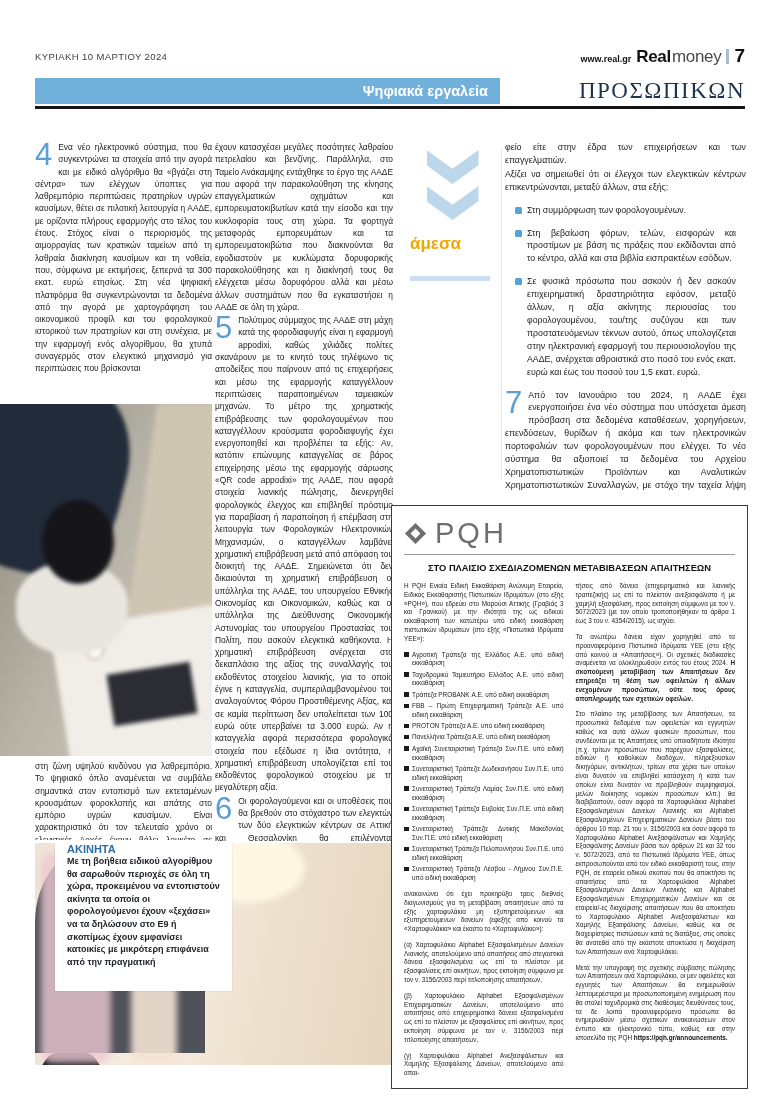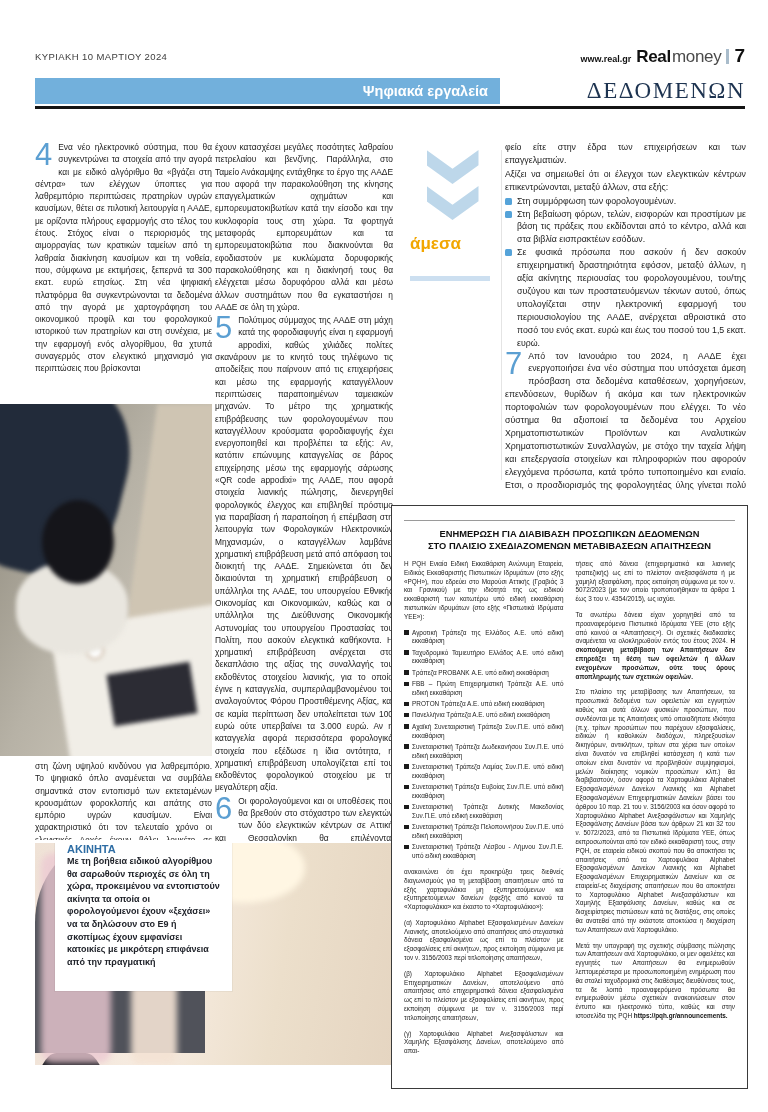--- a/index.html
+++ b/index.html
@@ -31,21 +31,21 @@
   .btxt { font-size:8.4px; line-height:12.3px; text-align:justify; color:#222; }
   .col1p4 { position:absolute; left:35px; top:141px; width:177px; height:262px; overflow:hidden; }
   .col1cont { position:absolute; left:35px; top:760px; width:177px; height:80px; overflow:hidden; }
   .col2 { position:absolute; left:215px; top:141px; width:178px; height:700px; overflow:hidden; }
   .col3 { position:absolute; left:505px; top:141px; width:241px; height:352px; overflow:hidden; }
   .col3 .btxt { font-size:8.8px; line-height:12.9px; }
   .dropcap { float:left; font-size:31px; line-height:26px; color:#5b9fd2; margin:1px 6px 0 0; font-weight:400; }
   .para { margin:0 0 1px 0; }
   
   .blist { list-style:none; }
-  .blist li { position:relative; padding-left:12px; margin:0; }
+  .blist li { position:relative; padding-left:12px; margin:10px; }
   .blist li::before { content:""; position:absolute; left:0; top:3px; width:7px; height:7px;
     background:#55a3d9; border-radius:1.5px; }
   
   .callout { position:absolute; left:410px; top:150px; width:92px; height:330px; border-right:1px solid #e4e4e4; padding-right:6px; }
   .chevrons { display:flex; flex-direction:column; align-items:center; gap:2px; margin-bottom:14px; }
   .chevron { width:52px; height:34px; position:relative; }
   .chevron::before { content:""; position:absolute; inset:0;
     background:#bdd7ea;
     clip-path:polygon(0 0, 50% 55%, 100% 0, 100% 45%, 50% 100%, 0 45%); }
   .callout-label { font-size:17px; font-weight:bold; color:#f2a600; margin-bottom:22px; }
@@ -106,21 +106,21 @@
       <span class="brand-light">money</span>
       <span class="mast-divider"></span>
       <span class="pageno">7</span>
     </div>
   </header>
 
   <div class="band">
     <div class="kicker-bar">
       <span>Ψηφιακά εργαλεία</span>
     </div>
-    <div class="section-name">ΔΕΔΟΜΕΝΩΝ</div>
+    <div class="section-name">ΠΡΟΣΩΠΙΚΩΝ</div>
   </div>
   <div class="rule"></div>
 
   <section class="col1p4 btxt">
     <p class="para">
       <span class="dropcap">4</span><span>Ενα νέο ηλεκτρονικό σύστημα, που θα συγκεντρώνει τα στοιχεία από την αγορά και με ειδικό αλγόριθμο θα «βγάζει στη σέντρα» των ελέγχων ύποπτες για λαθρεμπόριο περιπτώσεις πρατηρίων υγρών καυσίμων, θέτει σε πιλοτική λειτουργία η ΑΑΔΕ, με ορίζοντα πλήρους εφαρμογής στο τέλος του έτους. Στόχος είναι ο περιορισμός της αιμορραγίας των κρατικών ταμείων από τη λαθραία διακίνηση καυσίμων και τη νοθεία, που, σύμφωνα με εκτιμήσεις, ξεπερνά τα 300 εκατ. ευρώ ετησίως. Στη νέα ψηφιακή πλατφόρμα θα συγκεντρώνονται τα δεδομένα από την αγορά με χαρτογράφηση του οικονομικού προφίλ και του φορολογικού ιστορικού των πρατηρίων και στη συνέχεια, με την εφαρμογή ενός αλγορίθμου, θα χτυπά συναγερμός στον ελεγκτικό μηχανισμό για περιπτώσεις που βρίσκονται</span>
     </p>
   </section>
 
   <figure class="photo1">
@@ -176,23 +176,26 @@
       <li>Στη συμμόρφωση των φορολογουμένων.</li>
       <li>Στη βεβαίωση φόρων, τελών, εισφορών και προστίμων με βάση τις πράξεις που εκδίδονται από το κέντρο, αλλά και στα βιβλία εισπρακτέων εσόδων.</li>
       <li>Σε φυσικά πρόσωπα που ασκούν ή δεν ασκούν επιχειρηματική δραστηριότητα εφόσον, μεταξύ άλλων, η αξία ακίνητης περιουσίας του φορολογουμένου, του/της συζύγου και των προστατευόμενων τέκνων αυτού, όπως υπολογίζεται στην ηλεκτρονική εφαρμογή του περιουσιολογίου της ΑΑΔΕ, ανέρχεται αθροιστικά στο ποσό του ενός εκατ. ευρώ και έως του ποσού του 1,5 εκατ. ευρώ.</li>
     </ul>
     <p class="para btxt">
       <span class="dropcap">7</span><span>Από τον Ιανουάριο του 2024, η ΑΑΔΕ έχει ενεργοποιήσει ένα νέο σύστημα που υπόσχεται άμεση πρόσβαση στα δεδομένα καταθέσεων, χορηγήσεων, επενδύσεων, θυρίδων ή ακόμα και των ηλεκτρονικών πορτοφολιών των φορολογουμένων που ελέγχει. Το νέο σύστημα θα αξιοποιεί τα δεδομένα του Αρχείου Χρηματοπιστωτικών Προϊόντων και Αναλυτικών Χρηματοπιστωτικών Συναλλαγών, με στόχο την ταχεία λήψη και επεξεργασία στοιχείων και πληροφοριών που αφορούν ελεγχόμενα πρόσωπα, κατά τρόπο τυποποιημένο και ενιαίο. Ετσι, ο προσδιορισμός της φορολογητέας ύλης γίνεται πολύ πιο εύκολη υπόθεση και ανοίγει ο δρόμος για να μπει φρένο σε φαινόμενα εκτεταμένης φοροδιαφυγής.</span>
     </p>
   </section>
 
   <section class="ad">
+    <div class="ad-logo-row">
+      <span class="ad-diamond"></span>
+      <span class="ad-logo-text">PQH</span>
+    </div>
     <div class="ad-rule"></div>
     <div class="ad-title">
-      <div>ΕΝΗΜΕΡΩΣΗ ΓΙΑ ΔΙΑΒΙΒΑΣΗ ΠΡΟΣΩΠΙΚΩΝ ΔΕΔΟΜΕΝΩΝ</div>
       <div>ΣΤΟ ΠΛΑΙΣΙΟ ΣΧΕΔΙΑΖΟΜΕΝΩΝ ΜΕΤΑΒΙΒΑΣΕΩΝ ΑΠΑΙΤΗΣΕΩΝ</div>
     </div>
     <div class="ad-cols">
       <div class="ad-col">
         <p>Η PQH Ενιαία Ειδική Εκκαθάριση Ανώνυμη Εταιρεία, Ειδικός Εκκαθαριστής Πιστωτικών Ιδρυμάτων (στο εξής «PQH»), που εδρεύει στο Μαρούσι Αττικής (Γραβιάς 3 και Γρανικού) με την ιδιότητά της ως ειδικού εκκαθαριστή των κατωτέρω υπό ειδική εκκαθάριση πιστωτικών ιδρυμάτων (στο εξής «Πιστωτικά Ιδρύματα ΥΕΕ»):</p>
         <ul class="banklist">
           <li>Αγροτική Τράπεζα της Ελλάδος Α.Ε. υπό ειδική εκκαθάριση</li>
           <li>Ταχυδρομικό Ταμιευτήριο Ελλάδος Α.Ε. υπό ειδική εκκαθάριση</li>
           <li>Τράπεζα PROBANK Α.Ε. υπό ειδική εκκαθάριση</li>
           <li>FBB – Πρώτη Επιχειρηματική Τράπεζα Α.Ε. υπό ειδική εκκαθάριση</li>

